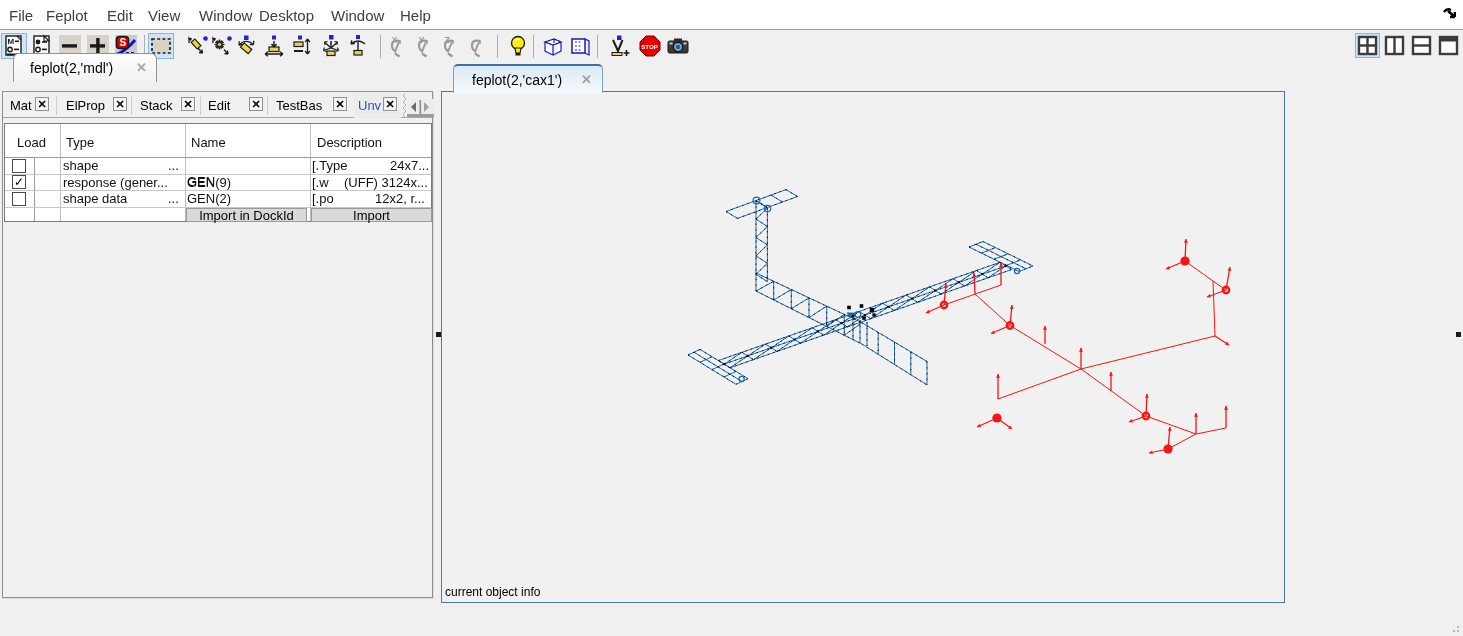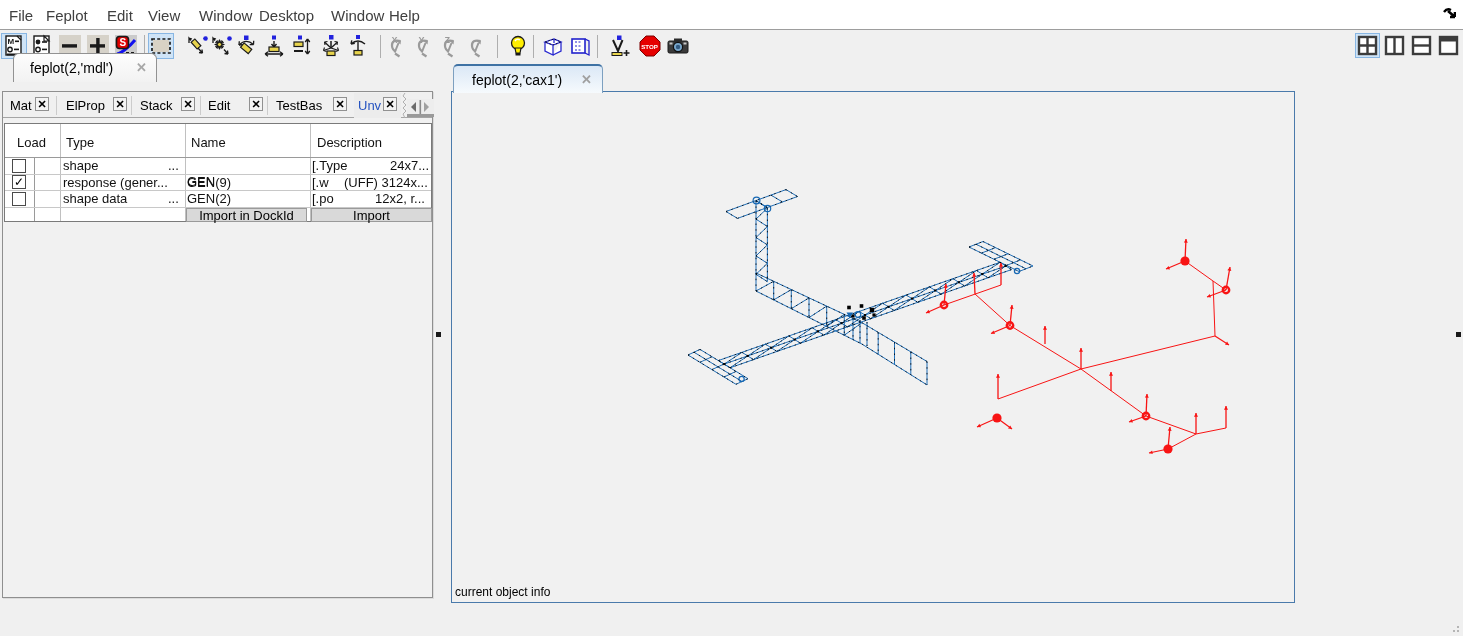--- a/index.html
+++ b/index.html
@@ -30,39 +30,39 @@
 #ltable { position:absolute; left:1px; top:31px; width:428px; height:99px; background:#fff; border:1px solid #7a7a7a; }
 .trow { position:absolute; left:0; width:100%; border-top:1px solid #c8c8c8; }
 .cdiv { position:absolute; top:0; width:1px; height:98px; background:#c0c0c0; }
 .tcell { position:absolute; font-size:13px; color:#111; white-space:nowrap; }
 .cbx { position:absolute; left:7px; width:14px; height:14px; border:1px solid #4a4a4a; background:#fff; font-size:12px; line-height:13px; text-align:center; }
 .tbtn2 { position:absolute; background:#d9d9d9; border:1px solid #9a9a9a; font-size:13px; text-align:center; color:#000; }
 
 #rtab { position:absolute; left:453px; top:64px; width:150px; height:29px; z-index:5; background:linear-gradient(#dbe8f6,#f6fafd); border:1px solid #7da0c0; border-top:2px solid #3f72a4; border-bottom:none; border-radius:5px 5px 0 0;padding-left:42px; }
 #rtab .lbl { position:absolute; left:18px; top:6px; font-size:14px; color:#000; }
 #rtab .x { position:absolute; right:10px; top:6px; font-size:13px; font-weight:bold; color:#a0a0a0; }
-#rpanel { position:absolute; left:451px; top:91px; width:844px; height:512px; background:#f1f1f1; border:1px solid #4a7aab; }
+#rpanel { position:absolute; left:441px; top:91px; width:844px; height:512px; background:#f1f1f1; border:1px solid #4a7aab; }
 #objinfo { position:absolute; left:3px; bottom:3px; font-size:12px; color:#000; }
 
 .split { position:absolute; width:5px; height:5px; background:#1a1a1a; }
 
 #grip { position:absolute; right:4px; bottom:4px; width:10px; height:10px; }
 </style>
 </head>
 <body>
 <div id="root">
   <div id="menubar">
     <span class="mi" style="left:9px">File</span>
     <span class="mi" style="left:46px">Feplot</span>
     <span class="mi" style="left:107px">Edit</span>
     <span class="mi" style="left:148px">View</span>
     <span class="mi" style="left:199px">Window</span>
     <span class="mi" style="left:259px">Desktop</span>
     <span class="mi" style="left:331px">Window</span>
-    <span class="mi" style="left:389px">Help</span>
+    <span class="mi" style="left:400px">Help</span>
     <svg class="undock" style="position:absolute;right:7px;top:8px" width="13" height="11" viewBox="0 0 13 11">
         <path d="M1 4 Q4 0 8 2" fill="none" stroke="#000" stroke-width="2.4"></path>
         <path d="M5 3 L12 9 M12 9 l-5 0 m5 0 l0 -5" stroke="#000" stroke-width="2.6" fill="none"></path>
       </svg>
   </div>
   <div id="menusep"></div>
   <div id="toolbar">
       <div class="tbtn tsel" style="left:1px">
         <svg width="24" height="24" viewBox="0 0 24 24" style="position:absolute;left:0px;top:0px">
           <rect x="4" y="2" width="15" height="19" fill="#fff" stroke="#1a1a1a" stroke-width="1.4"></rect>

